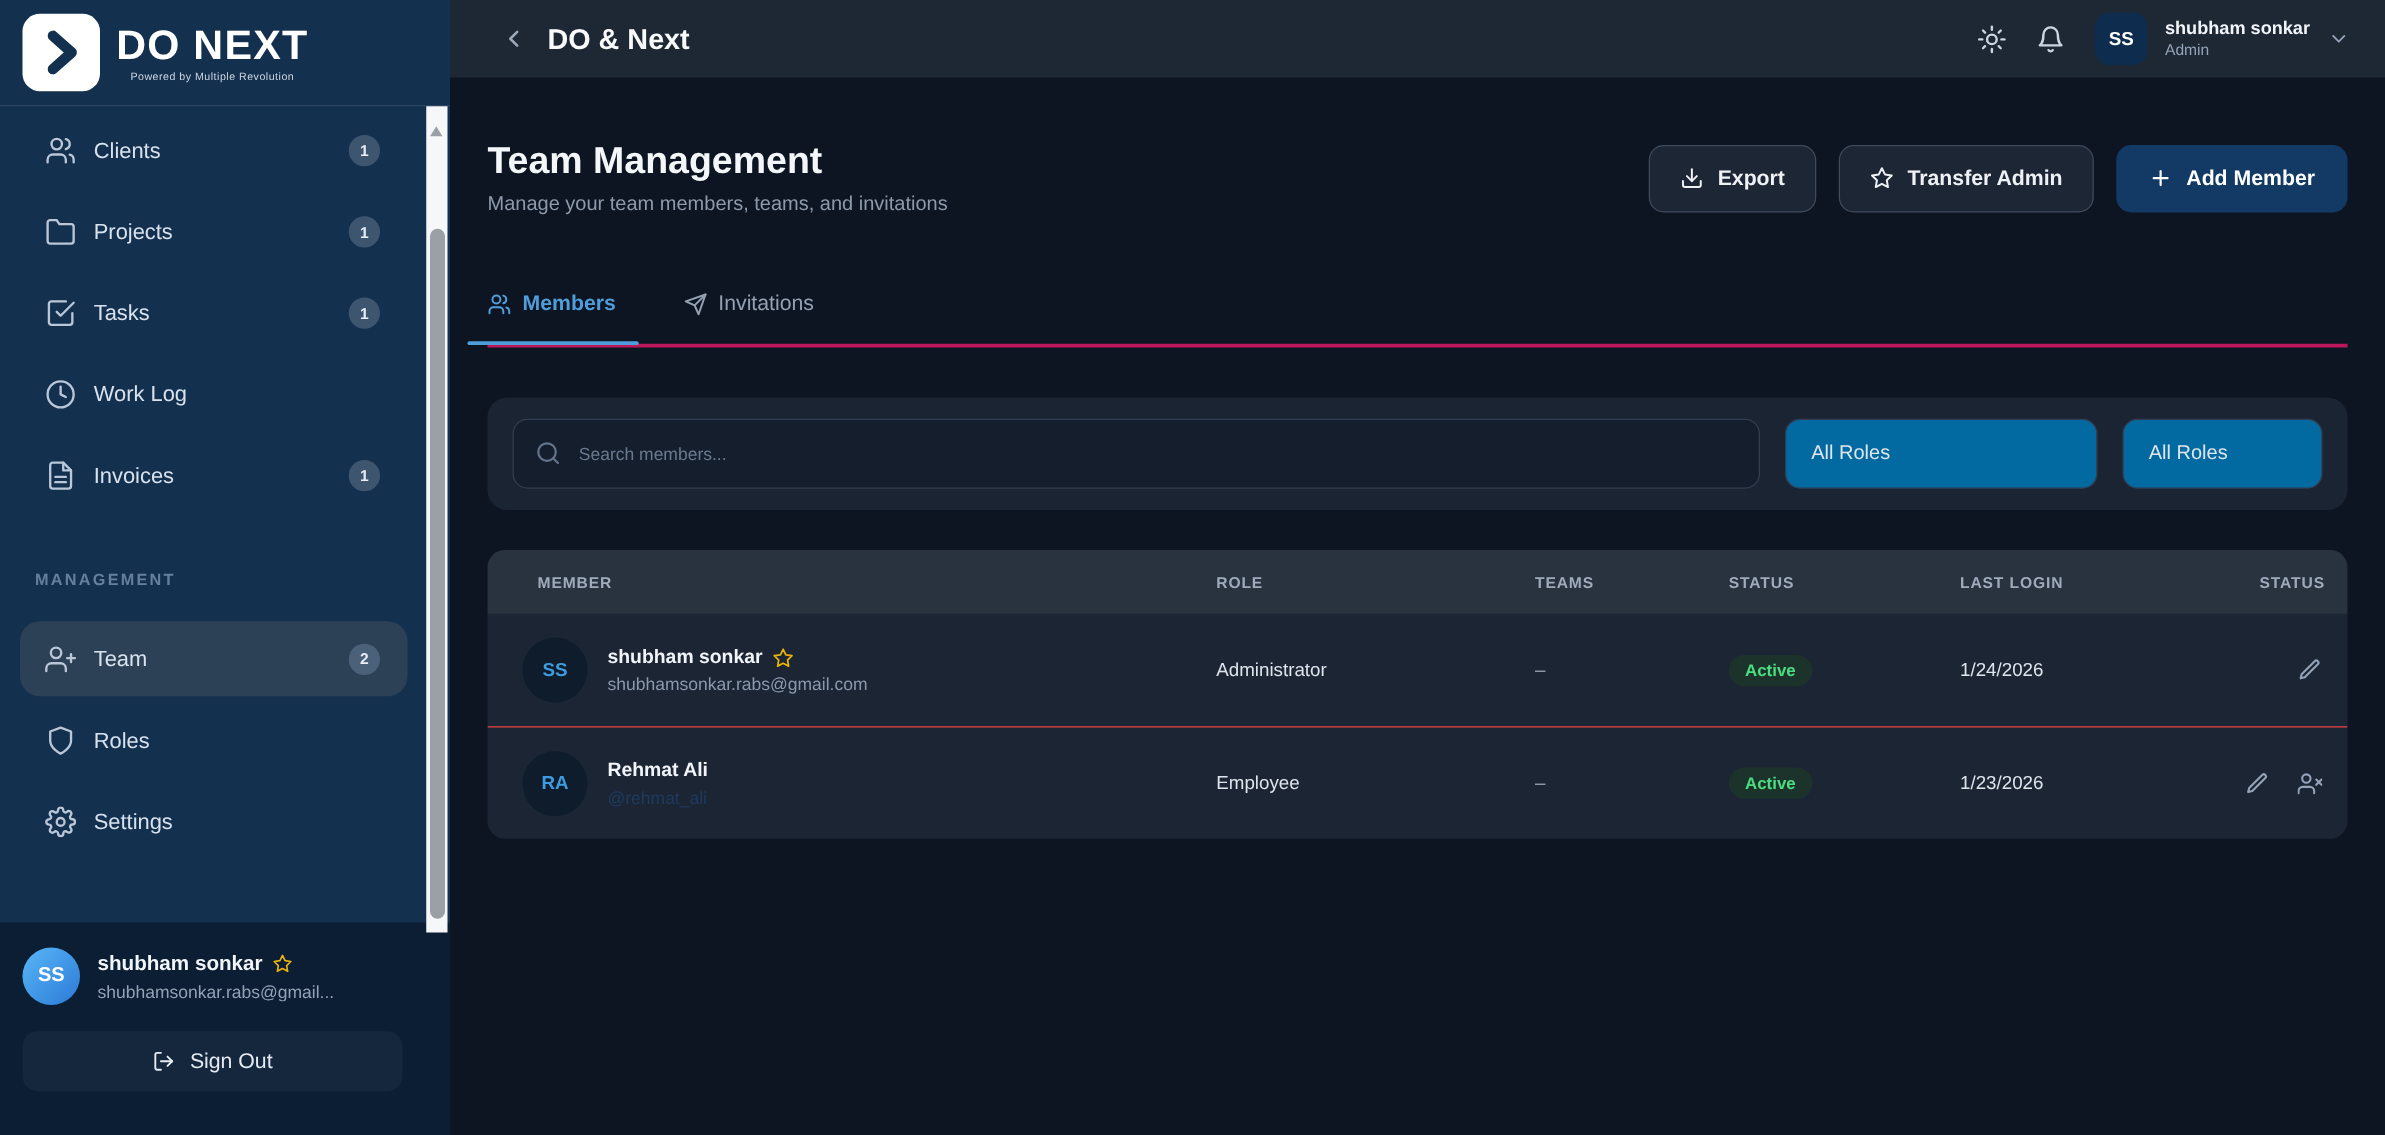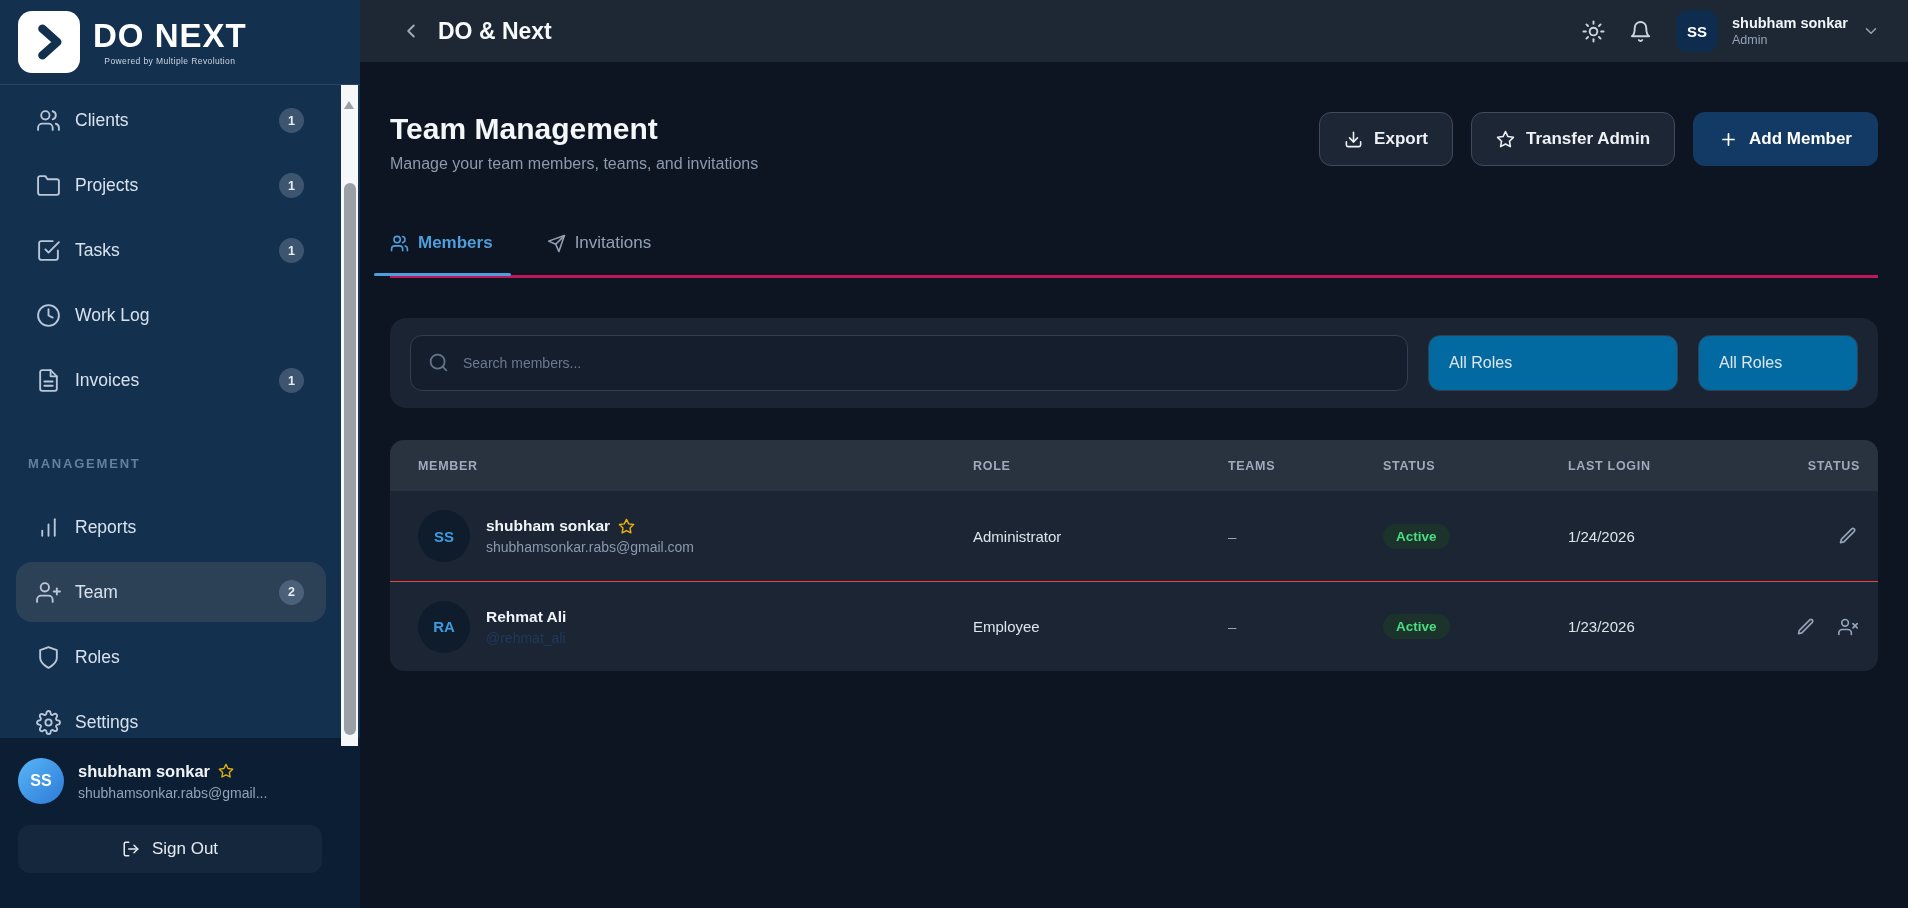--- a/index.html
+++ b/index.html
@@ -72,21 +72,21 @@
   .topbar-user { display:flex; align-items:center; gap:14px; cursor:pointer; }
   .topbar-avatar { width:42px; height:42px; border-radius:12px; background:#0e2d4e;
                    color:#ffffff; font-weight:700; font-size:15px;
                    display:flex; align-items:center; justify-content:center; }
   .topbar-user-name { font-size:14.5px; font-weight:700; color:#f1f5f9; }
   .topbar-user-role { font-size:12.5px; color:#94a3b8; margin-top:2px; }
   .chev { color:#94a3b8; display:flex; }
   .chev svg { width:18px; height:18px; }
 
   .content { padding:0 30px; flex:1; }
-  .page-head { display:flex; justify-content:space-between; align-items:flex-start; margin-top:50px; }
+  .page-head { display:flex; justify-content:space-between; align-items:center; margin-top:50px; }
   .page-title { font-size:30px; font-weight:700; color:#f4f7fa; }
   .page-subtitle { font-size:16px; color:#8c9aac; margin-top:9px; }
   .head-actions { display:flex; gap:18px; }
   .btn { height:54px; border-radius:12px; display:flex; align-items:center; gap:11px;
          font-family:inherit; font-size:17px; font-weight:600; cursor:pointer; }
   .btn svg { width:19px; height:19px; }
   .btn-outline { background:#1d2634; border:1px solid #3f4b5d; color:#eef2f6; padding:0 24px; }
   .btn-primary { background:#123a64; border:none; color:#ffffff; padding:0 26px; }
 
   .tabs { display:flex; gap:20px; margin-top:50px; border-bottom:3px solid #be185d; }
@@ -109,21 +109,21 @@
   .select-box { height:56px; background:#0369a1; border:1px solid #323e51; border-radius:12px;
                 color:#dfe6ee; font-size:16px; display:flex; align-items:center;
                 padding:0 20px; cursor:pointer; }
   .select-roles { width:250px; }
   .select-status { width:160px; }
 
   .table-card { margin-top:32px; background:#1c2534; border-radius:14px; overflow:hidden; }
   .thead, .trow { display:grid; grid-template-columns:583px 255px 155px 185px 220px 1fr; align-items:center; }
   .thead { height:51px; background:#29323f; }
   .th { font-size:12.5px; font-weight:700; letter-spacing:0.7px; color:#9fabbc; }
-  .th:first-child { padding-left:28px; }
+  .th:first-child { padding-left:40px; }
   .th-actions { text-align:right; padding-right:18px; }
   .trow { height:90px; }
   .trow + .trow { border-top:1px solid #ef4444; }
   .member-cell { display:flex; align-items:center; gap:16px; padding-left:28px; }
   .row-avatar { width:52px; height:52px; border-radius:50%; background:#0e1c2c; color:#3f9be0;
                 font-weight:700; font-size:15px; display:flex; align-items:center; justify-content:center;
                 flex:0 0 52px; }
   .member-name { font-size:15.5px; font-weight:600; color:#f1f5f9; display:flex; align-items:center; gap:8px; }
   .member-name svg { width:17px; height:17px; color:#eab308; }
   .member-email { font-size:14px; color:#8b99ad; margin-top:4px; }
@@ -204,31 +204,20 @@
           </svg>
       </span>
       <span class="nav-label">Invoices</span>
       <span class="nav-badge">1</span>
     </div>
   </nav>
 
   <div class="nav-section-label">MANAGEMENT</div>
 
   <nav class="nav" style="margin-top:0;">
-    <div class="nav-item">
-      <span class="nicon">
-        <svg viewBox="0 0 24 24" fill="none" stroke="currentColor" stroke-width="1.8" stroke-linecap="round" stroke-linejoin="round">
-            <line x1="6" y1="20" x2="6" y2="15"></line>
-            <line x1="12" y1="20" x2="12" y2="9"></line>
-            <line x1="18" y1="20" x2="18" y2="4"></line>
-          </svg>
-      </span>
-      <span class="nav-label">Reports</span>
-
-    </div>
     <div class="nav-item active">
       <span class="nicon">
         <svg viewBox="0 0 24 24" fill="none" stroke="currentColor" stroke-width="1.8" stroke-linecap="round" stroke-linejoin="round">
             <path d="M16 21v-2a4 4 0 0 0-4-4H5a4 4 0 0 0-4 4v2"></path>
             <circle cx="8.5" cy="7" r="4"></circle>
             <line x1="20" y1="8" x2="20" y2="14"></line>
             <line x1="23" y1="11" x2="17" y2="11"></line>
           </svg>
       </span>
       <span class="nav-label">Team</span>

